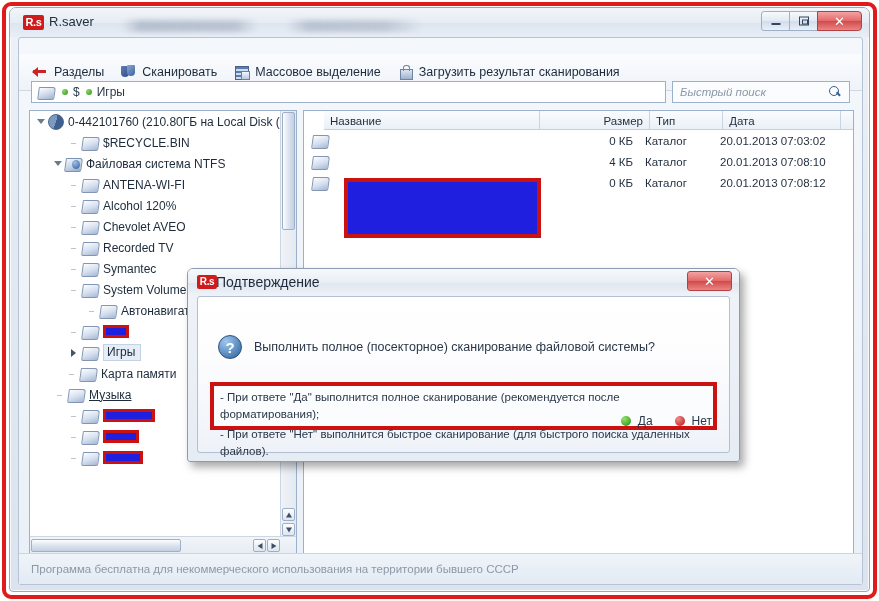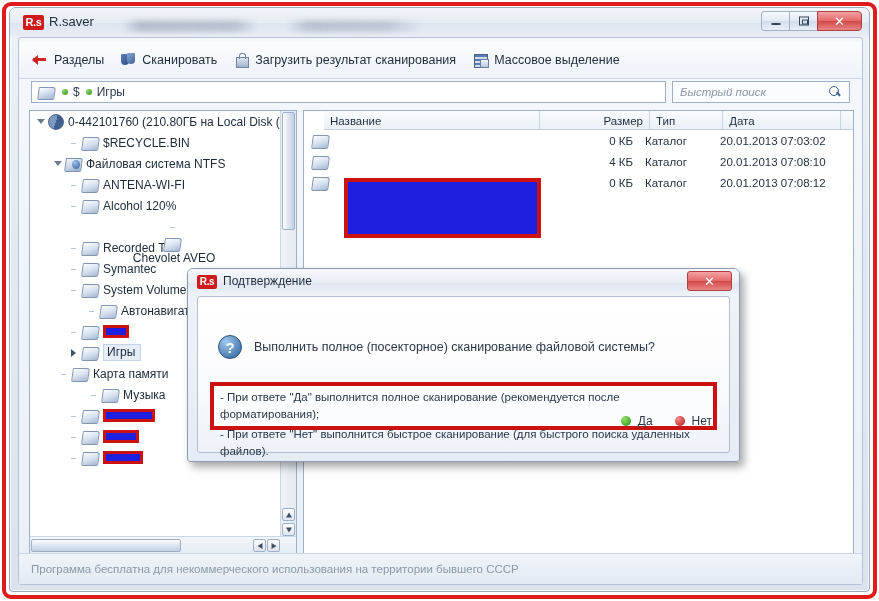--- a/index.html
+++ b/index.html
@@ -92,21 +92,21 @@
     position: absolute;
     left: 8px; top: 29px;
     width: 845px; height: 548px;
     background: linear-gradient(180deg,#f4f7fb 0%, #eaf0f7 100%);
     border: 1px solid #b6c3d4;
     border-radius: 3px;
   }
 
   
   .toolbar {
-    position: absolute; left: 0; top: 4px;
+    position: absolute; left: 0; top: 16px;
     width: 100%; height: 37px;
     display: flex; align-items: center;
     padding-left: 13px;
     border-bottom: 1px solid #cfd8e4;
     background: linear-gradient(180deg,#fbfcfe 0%, #eef3f9 100%);
   }
   .tb-item {
     display: flex; align-items: center;
     margin-right: 16px;
     font-size: 12.5px; color: #1d2b3c;
@@ -355,21 +355,21 @@
   .dlg-title {
     position:relative; height:26px;
     border-radius:5px 5px 0 0;
     background: linear-gradient(180deg,#f6f8fb 0%, #e9eef5 52%, #dfe6f0 53%, #eef2f8 100%);
   }
   .dlg-ico {
     position:absolute; left:9px; top:6px; width:20px;height:14px;
     background:#cf1b1b; color:#fff; border-radius:2px;
     font:bold 10px "Liberation Sans", sans-serif; text-align:center; line-height:14px; letter-spacing:-0.4px;
   }
-  .dlg-ttl { position:absolute; left:35px; top:5px; font-size:12px; color:#1d2b3c; }
+  .dlg-ttl { position:absolute; left:28px; top:5px; font-size:14px; color:#1d2b3c; }
   .dlg-close {
     position:absolute; right:7px; top:2px; width:45px; height:20px;
     border:1px solid #b24040; border-radius:3px;
     background: linear-gradient(180deg,#f4a3a3 0%, #e46a6a 48%, #d24b4b 52%, #ea8585 100%);
     color:#fff; font-size:13px; text-align:center; line-height:19px;
   }
   .dlg-body {
     position:absolute; left:9px; top:27px; right:9px; bottom:8px;
     background: linear-gradient(180deg,#ffffff 0%, #fdfdfe 38%, #eef2f8 100%);
     border:1px solid #b3c0d1; border-radius:3px;
@@ -422,26 +422,26 @@
       <div class="toolbar">
         <div class="tb-item">
           <span class="tb-ico ico-back"></span>
           <span>Разделы</span>
         </div>
         <div class="tb-item">
           <span class="tb-ico ico-scan"></span>
           <span>Сканировать</span>
         </div>
         <div class="tb-item">
+          <span class="tb-ico ico-mass"></span>
+          <span>Массовое выделение</span>
+        </div>
+        <div class="tb-item">
           <span class="tb-ico ico-load"></span>
           <span>Загрузить результат сканирования</span>
-        </div>
-        <div class="tb-item">
-          <span class="tb-ico ico-mass"></span>
-          <span>Массовое выделение</span>
         </div>
       </div>
 
       <div class="addr-row">
         <div class="addrbar">
           <span class="addr-folder"></span>
           <span class="crumb">
             <span class="dot"></span>
             <span>$</span>
           </span>
@@ -488,21 +488,21 @@
                 <span class="fold-ico"></span>
                 <span class="tlabel">ANTENA-WI-FI</span>
               </div>
               <div class="tnode" style="padding-left: 38px;">
                 <span class="tw">
                   <span class="stub"></span>
                 </span>
                 <span class="fold-ico"></span>
                 <span class="tlabel">Alcohol 120%</span>
               </div>
-              <div class="tnode" style="padding-left: 38px; flex-direction: column;">
+              <div class="tnode" style="padding-left: 38px;">
                 <span class="tw">
                   <span class="stub"></span>
                 </span>
                 <span class="fold-ico"></span>
                 <span class="tlabel">Chevolet AVEO</span>
               </div>
               <div class="tnode" style="padding-left: 38px;">
                 <span class="tw">
                   <span class="stub"></span>
                 </span>
@@ -537,28 +537,28 @@
                 <span class="fold-ico"></span>
                 <span class="redact w1"></span>
               </div>
               <div class="tnode sel" style="padding-left: 38px;">
                 <span class="tw">
                   <span class="arrow-r"></span>
                 </span>
                 <span class="fold-ico"></span>
                 <span class="tlabel">Игры</span>
               </div>
-              <div class="tnode" style="padding-left: 28px;">
+              <div class="tnode" style="padding-left: 36px;">
                 <span class="tw">
                   <span class="stub"></span>
                 </span>
                 <span class="fold-ico"></span>
                 <span class="tlabel">Карта памяти</span>
               </div>
-              <div class="tnode" style="padding-left: 58px;">
+              <div class="tnode" style="padding-left: 24px; text-decoration: underline;">
                 <span class="tw">
                   <span class="stub"></span>
                 </span>
                 <span class="fold-ico"></span>
                 <span class="tlabel">Музыка</span>
               </div>
               <div class="tnode" style="padding-left: 38px;">
                 <span class="tw">
                   <span class="stub"></span>
                 </span>

